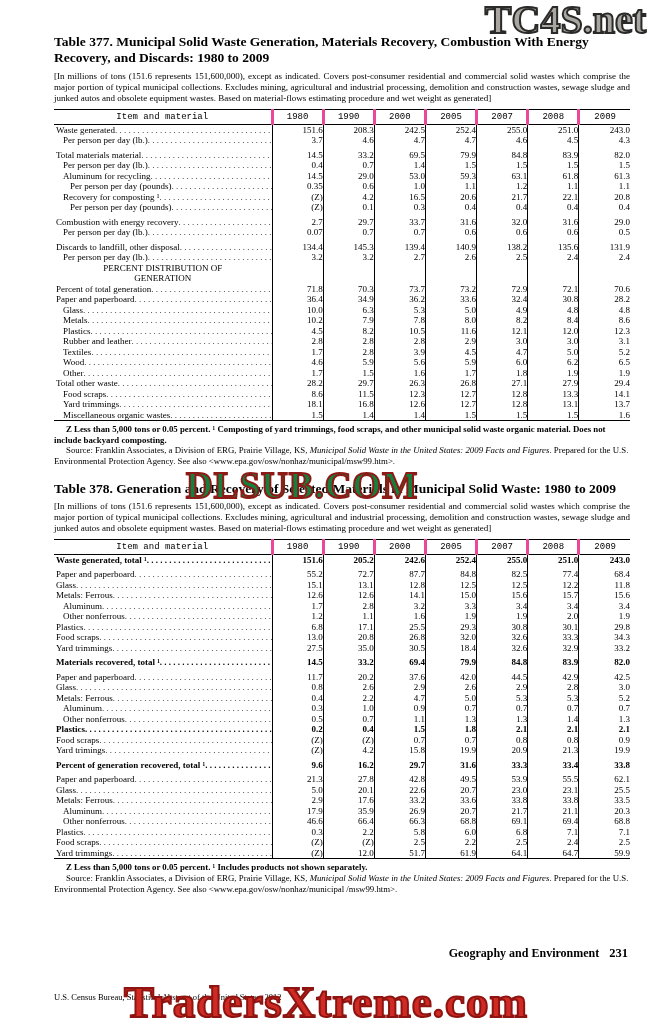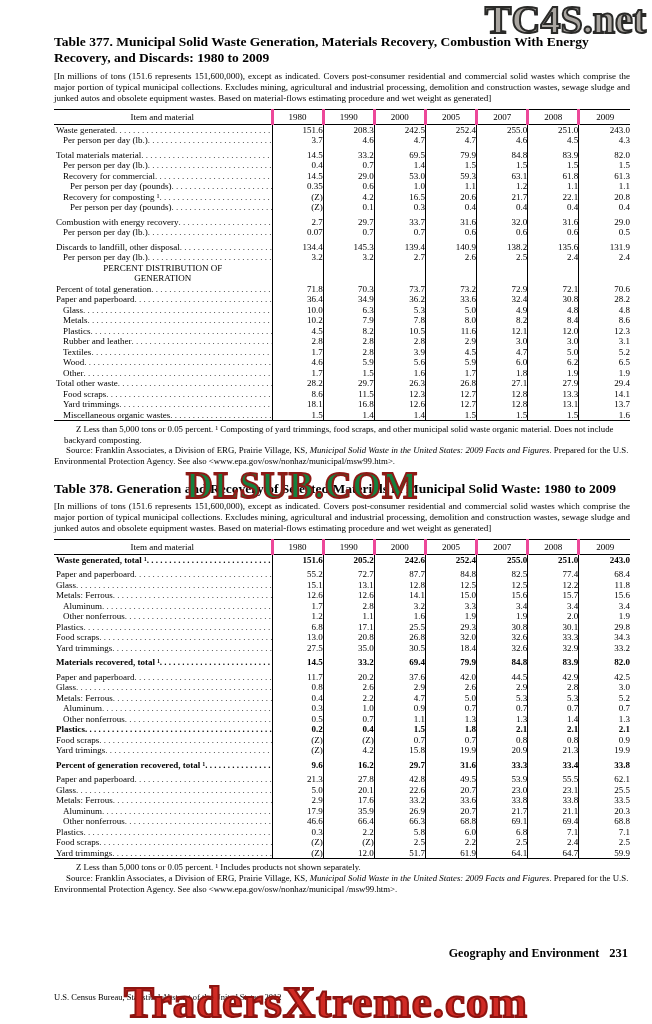--- a/index.html
+++ b/index.html
@@ -11,37 +11,37 @@
   .page{position:absolute;inset:0;padding:34px 22px 0 54px;box-sizing:border-box;}
 
   
   .tbl-title{font-weight:bold;font-size:13.5px;line-height:1.22;margin:0 0 4px 0;}
   .intro{font-size:9px;line-height:1.22;text-align:justify;margin:0 0 5px 0;}
 
   
   table.data{border-collapse:collapse;table-layout:fixed;width:100%;
     font-size:9px;border-top:1.5px solid #000;border-bottom:1.5px solid #000;}
   col.c-stub{width:218px;}
-  table.data th{font-weight:normal;padding:2px 2px;border-bottom:1px solid #000;}
+  table.data th{font-weight:normal;padding:2px 2px;border-bottom:1px solid #000;font-family:Liberation Mono, monospace;}
   th.stubHead{text-align:center;}
   th.yr{text-align:center;border-left:3px solid #ec4899;}
   table.data td{padding:0 0;line-height:10.5px;vertical-align:bottom;}
   td.val{text-align:right;padding-right:7px;border-left:1px solid #000;}
   td.stub{display:flex;align-items:center;overflow:hidden;font-family:Liberation Serif, serif;}
   td.stub .lbl{white-space:nowrap;}
   td.stub .dots{flex:1;overflow:hidden;white-space:nowrap;color:#000;}
   td.stub .dots::after{content:" . . . . . . . . . . . . . . . . . . . . . . . . . . . . . . . . . . . . . . . . . . . . . . . . . . . . . .";}
   .ind0{padding-left:2px !important;}
   .ind1{padding-left:9px !important;}
   .ind2{padding-left:16px !important;}
   tr.space td{padding-top:4px;}
   tr.bold td{font-weight:bold;}
   td.sectionCell{text-align:center;font-size:9px;line-height:10.5px;padding:3px 0 2px 0;}
 
-  .footnote{font-size:8.8px;line-height:1.2;margin:3px 0 0 10px;text-indent:12px;}
+  .footnote{font-size:8.8px;line-height:1.2;margin:3px 0 0 0;text-indent:12px;font-weight:bold;}
   .source{font-size:8.8px;line-height:1.2;margin:0 0 0 0;text-indent:12px;}
   .gap{height:14px;}
 
   
   .footer-right{position:absolute;right:24px;top:946px;font-size:12px;font-weight:bold;}
   .footer-right .pageno{margin-left:10px;font-size:12.5px;}
   .credit{position:absolute;left:54px;top:992px;font-size:8.5px;}
 
   
   .wm{position:absolute;font-weight:bold;white-space:nowrap;z-index:5;
@@ -132,21 +132,21 @@
           <td class="val">0.4</td>
           <td class="val">0.7</td>
           <td class="val">1.4</td>
           <td class="val">1.5</td>
           <td class="val">1.5</td>
           <td class="val">1.5</td>
           <td class="val">1.5</td>
         </tr>
         <tr>
           <td class="stub ind1">
-            <span class="lbl">Recovery for commercial</span>
+            <span class="lbl">Aluminum for recycling</span>
             <span class="dots"></span>
           </td>
           <td class="val">14.5</td>
           <td class="val">29.0</td>
           <td class="val">53.0</td>
           <td class="val">59.3</td>
           <td class="val">63.1</td>
           <td class="val">61.8</td>
           <td class="val">61.3</td>
         </tr>

